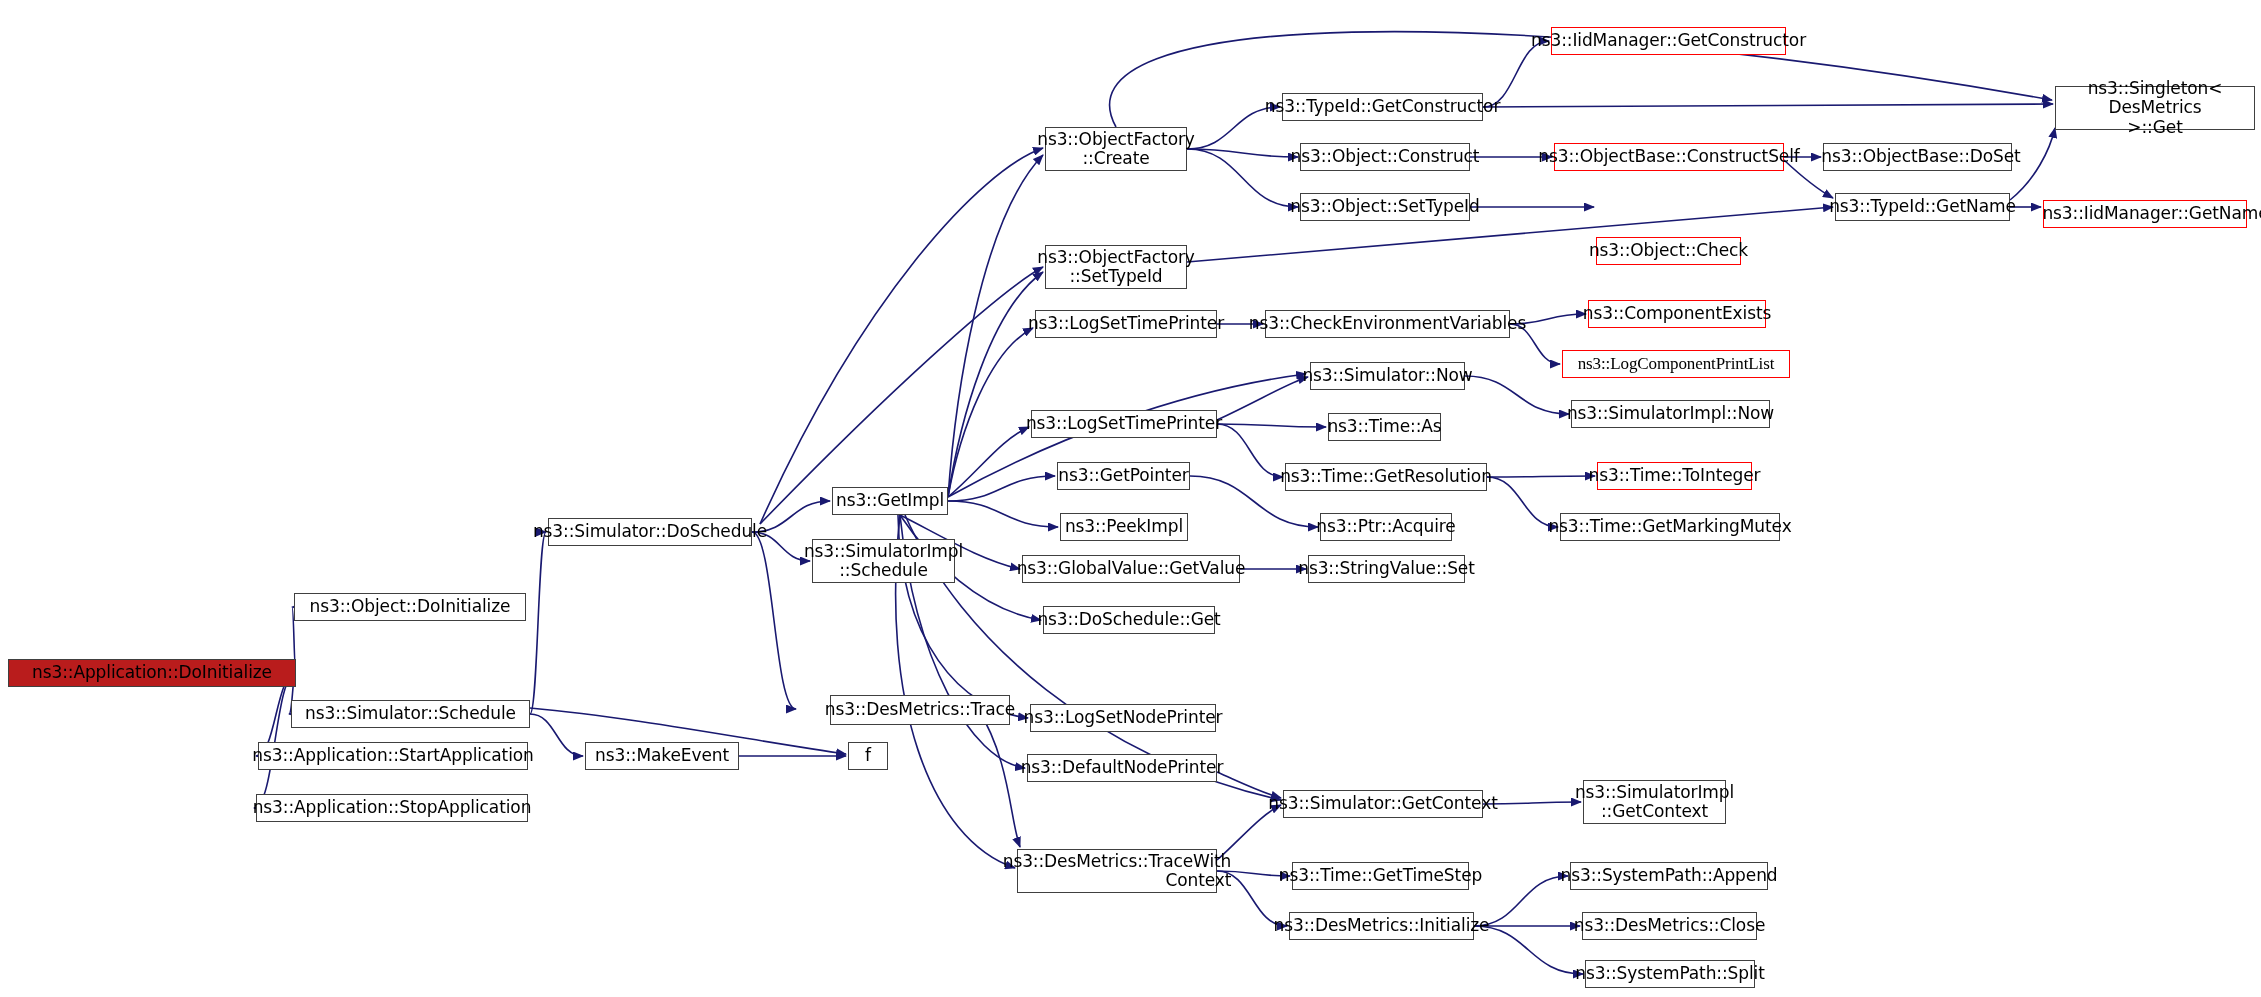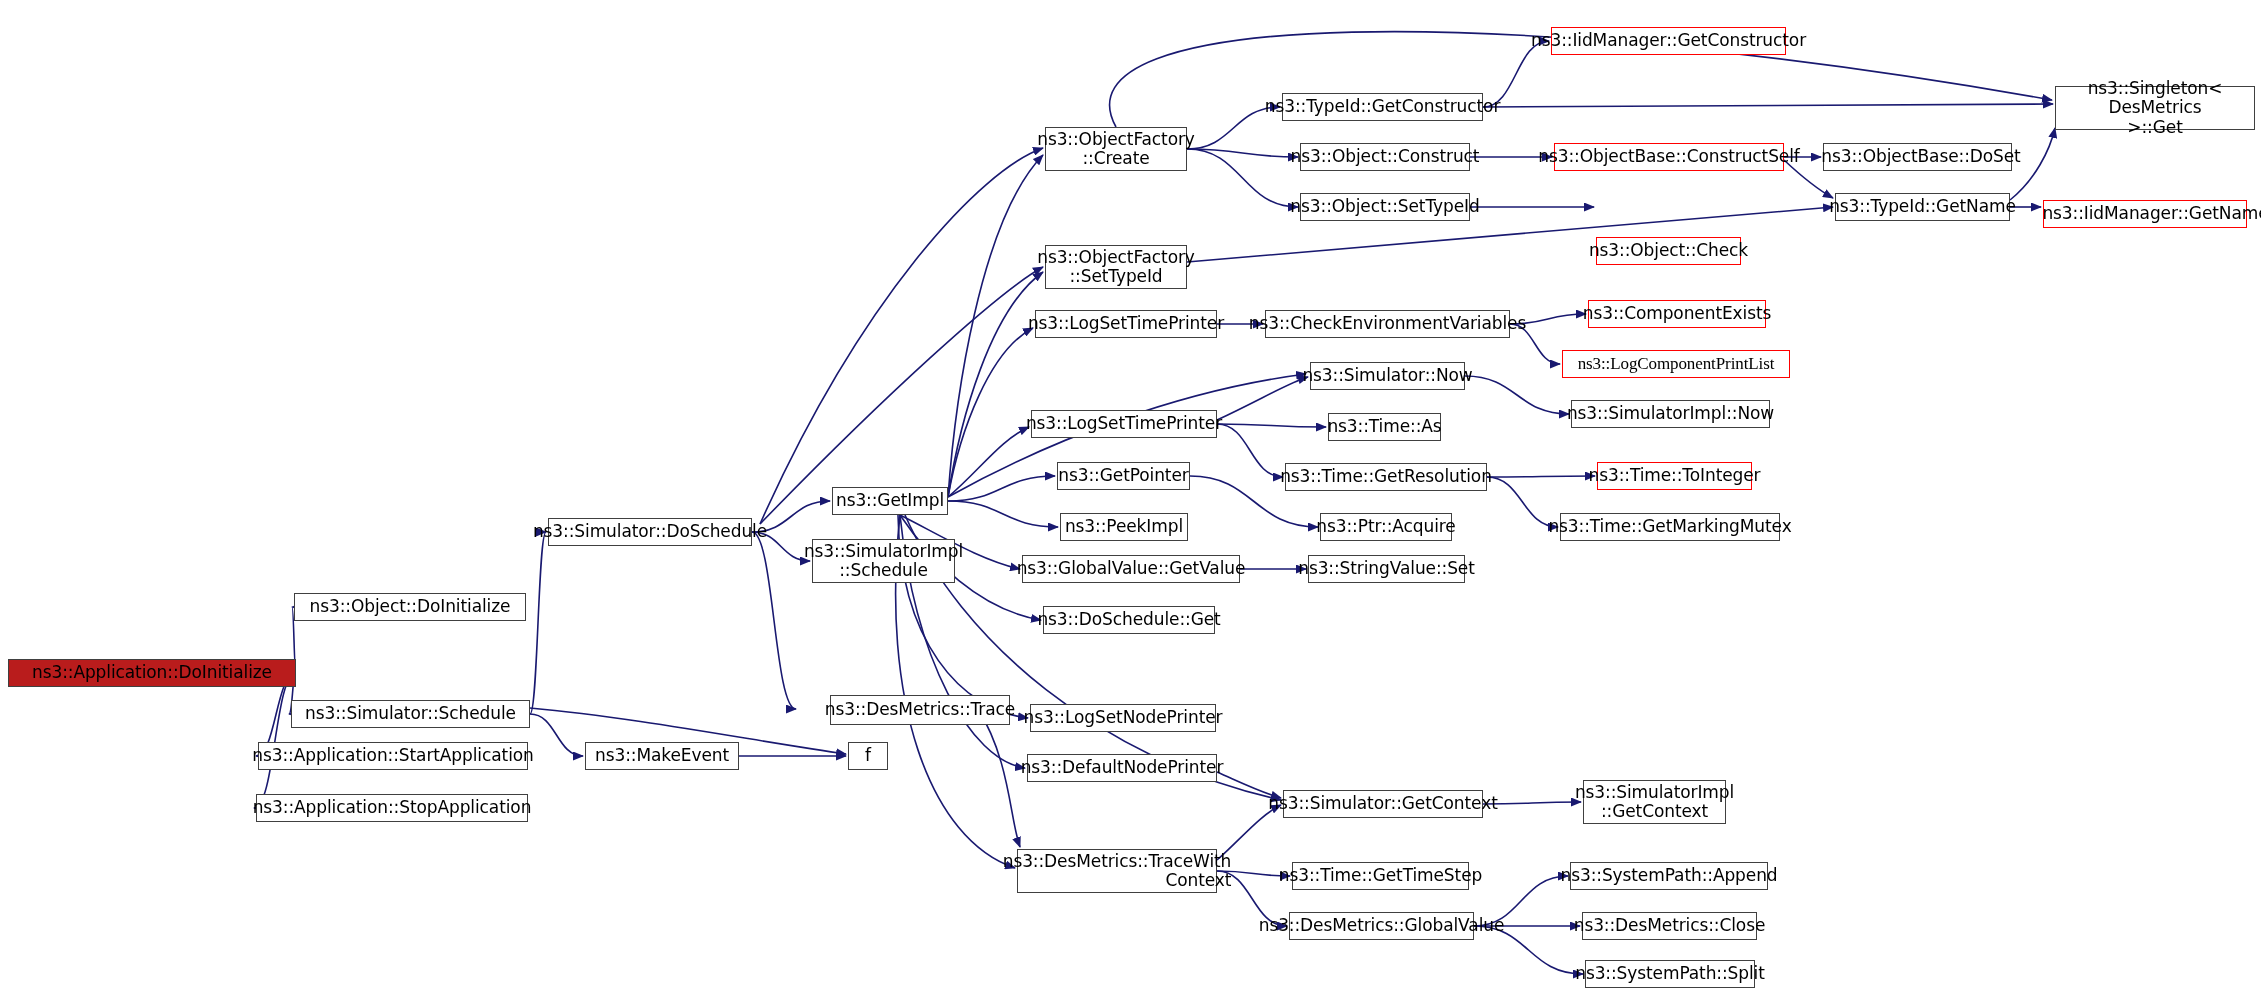--- a/index.html
+++ b/index.html
@@ -150,21 +150,21 @@
       <div class="node" style="left: 1300px; top: 143px; width: 170px; height: 28px;">ns3::Object::Construct</div>
       <div class="node" style="left: 1300px; top: 193px; width: 170px; height: 28px;">ns3::Object::SetTypeId</div>
       <div class="node" style="left: 1265px; top: 310px; width: 245px; height: 28px;">ns3::CheckEnvironmentVariables</div>
       <div class="node" style="left: 1310px; top: 362px; width: 155px; height: 28px;">ns3::Simulator::Now</div>
       <div class="node" style="left: 1328px; top: 413px; width: 113px; height: 28px;">ns3::Time::As</div>
       <div class="node" style="left: 1285px; top: 463px; width: 202px; height: 28px;">ns3::Time::GetResolution</div>
       <div class="node" style="left: 1320px; top: 513px; width: 132px; height: 28px;">ns3::Ptr::Acquire</div>
       <div class="node" style="left: 1308px; top: 555px; width: 157px; height: 28px;">ns3::StringValue::Set</div>
       <div class="node" style="left: 1283px; top: 790px; width: 200px; height: 28px;">ns3::Simulator::GetContext</div>
       <div class="node" style="left: 1292px; top: 862px; width: 177px; height: 28px;">ns3::Time::GetTimeStep</div>
-      <div class="node" style="left: 1289px; top: 912px; width: 185px; height: 28px;">ns3::DesMetrics::GlobalValue</div>
+      <div class="node" style="left: 1289px; top: 912px; width: 185px; height: 28px;">ns3::DesMetrics::Initialize</div>
       <div class="node red" style="left: 1551px; top: 27px; width: 235px; height: 28px;">ns3::IidManager::GetConstructor</div>
       <div class="node red" style="left: 1554px; top: 143px; width: 230px; height: 28px;">ns3::ObjectBase::ConstructSelf</div>
       <div class="node red" style="left: 1596px; top: 193px; width: 145px; height: 28px; margin-top: 44px;">ns3::Object::Check</div>
       <div class="node red" style="left: 1588px; top: 300px; width: 178px; height: 28px;">ns3::ComponentExists</div>
       <div class="node red" style="left: 1562px; top: 350px; width: 228px; height: 28px; font-family: Liberation Serif, serif;">ns3::LogComponentPrintList</div>
       <div class="node" style="left: 1571px; top: 400px; width: 199px; height: 28px;">ns3::SimulatorImpl::Now</div>
       <div class="node red" style="left: 1597px; top: 462px; width: 155px; height: 28px;">ns3::Time::ToInteger</div>
       <div class="node" style="left: 1560px; top: 513px; width: 220px; height: 28px;">ns3::Time::GetMarkingMutex</div>
       <div class="node" style="left: 1583px; top: 780px; width: 143px; height: 44px;">ns3::SimulatorImpl
 ::GetContext</div>

